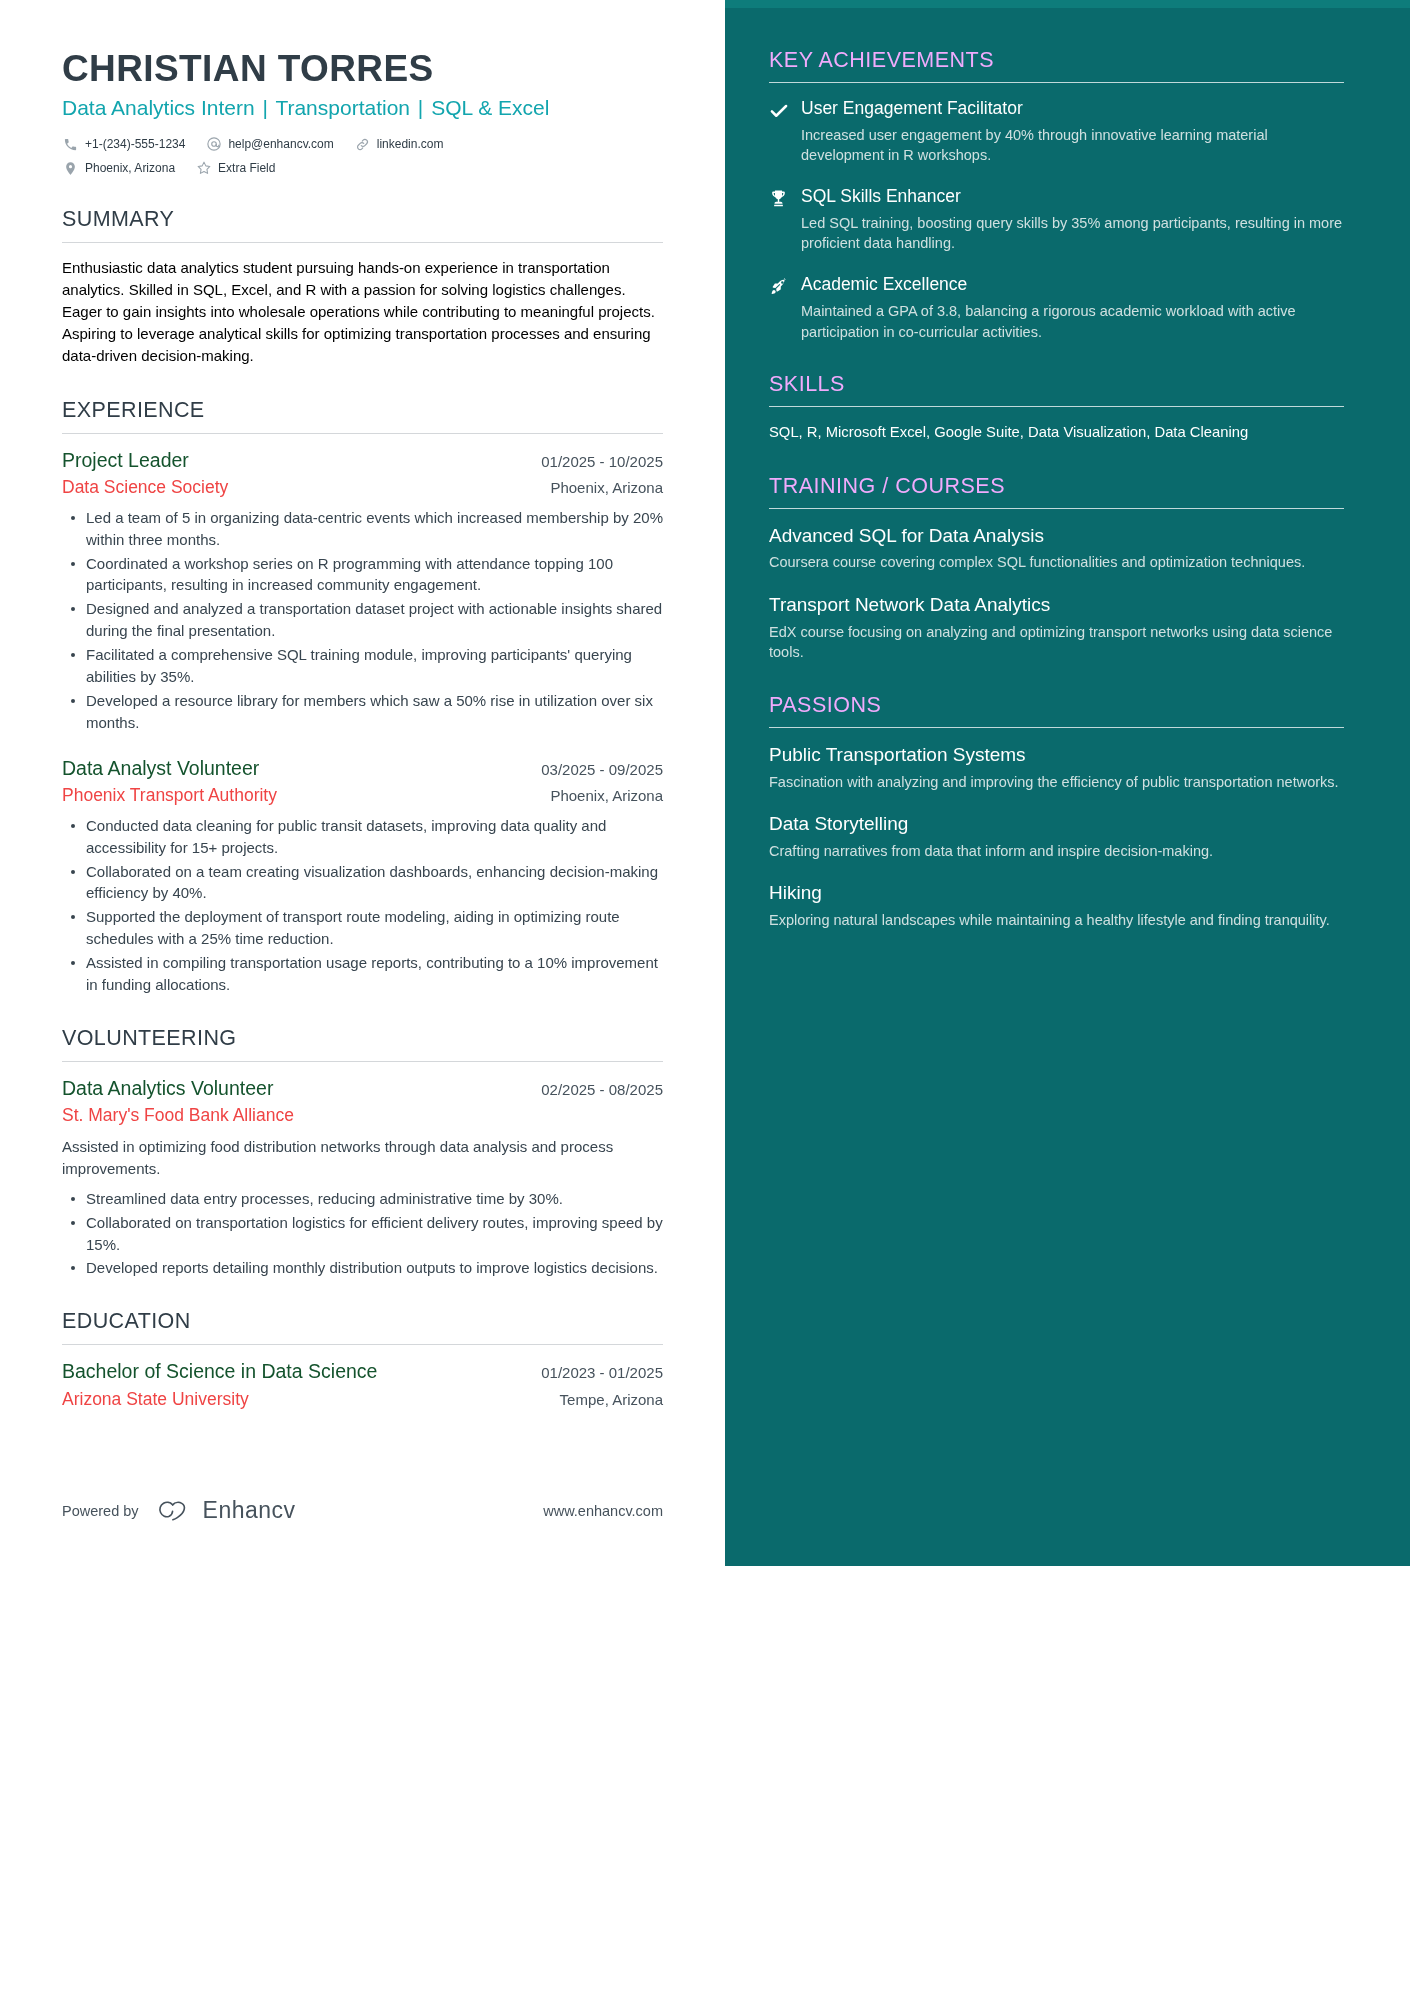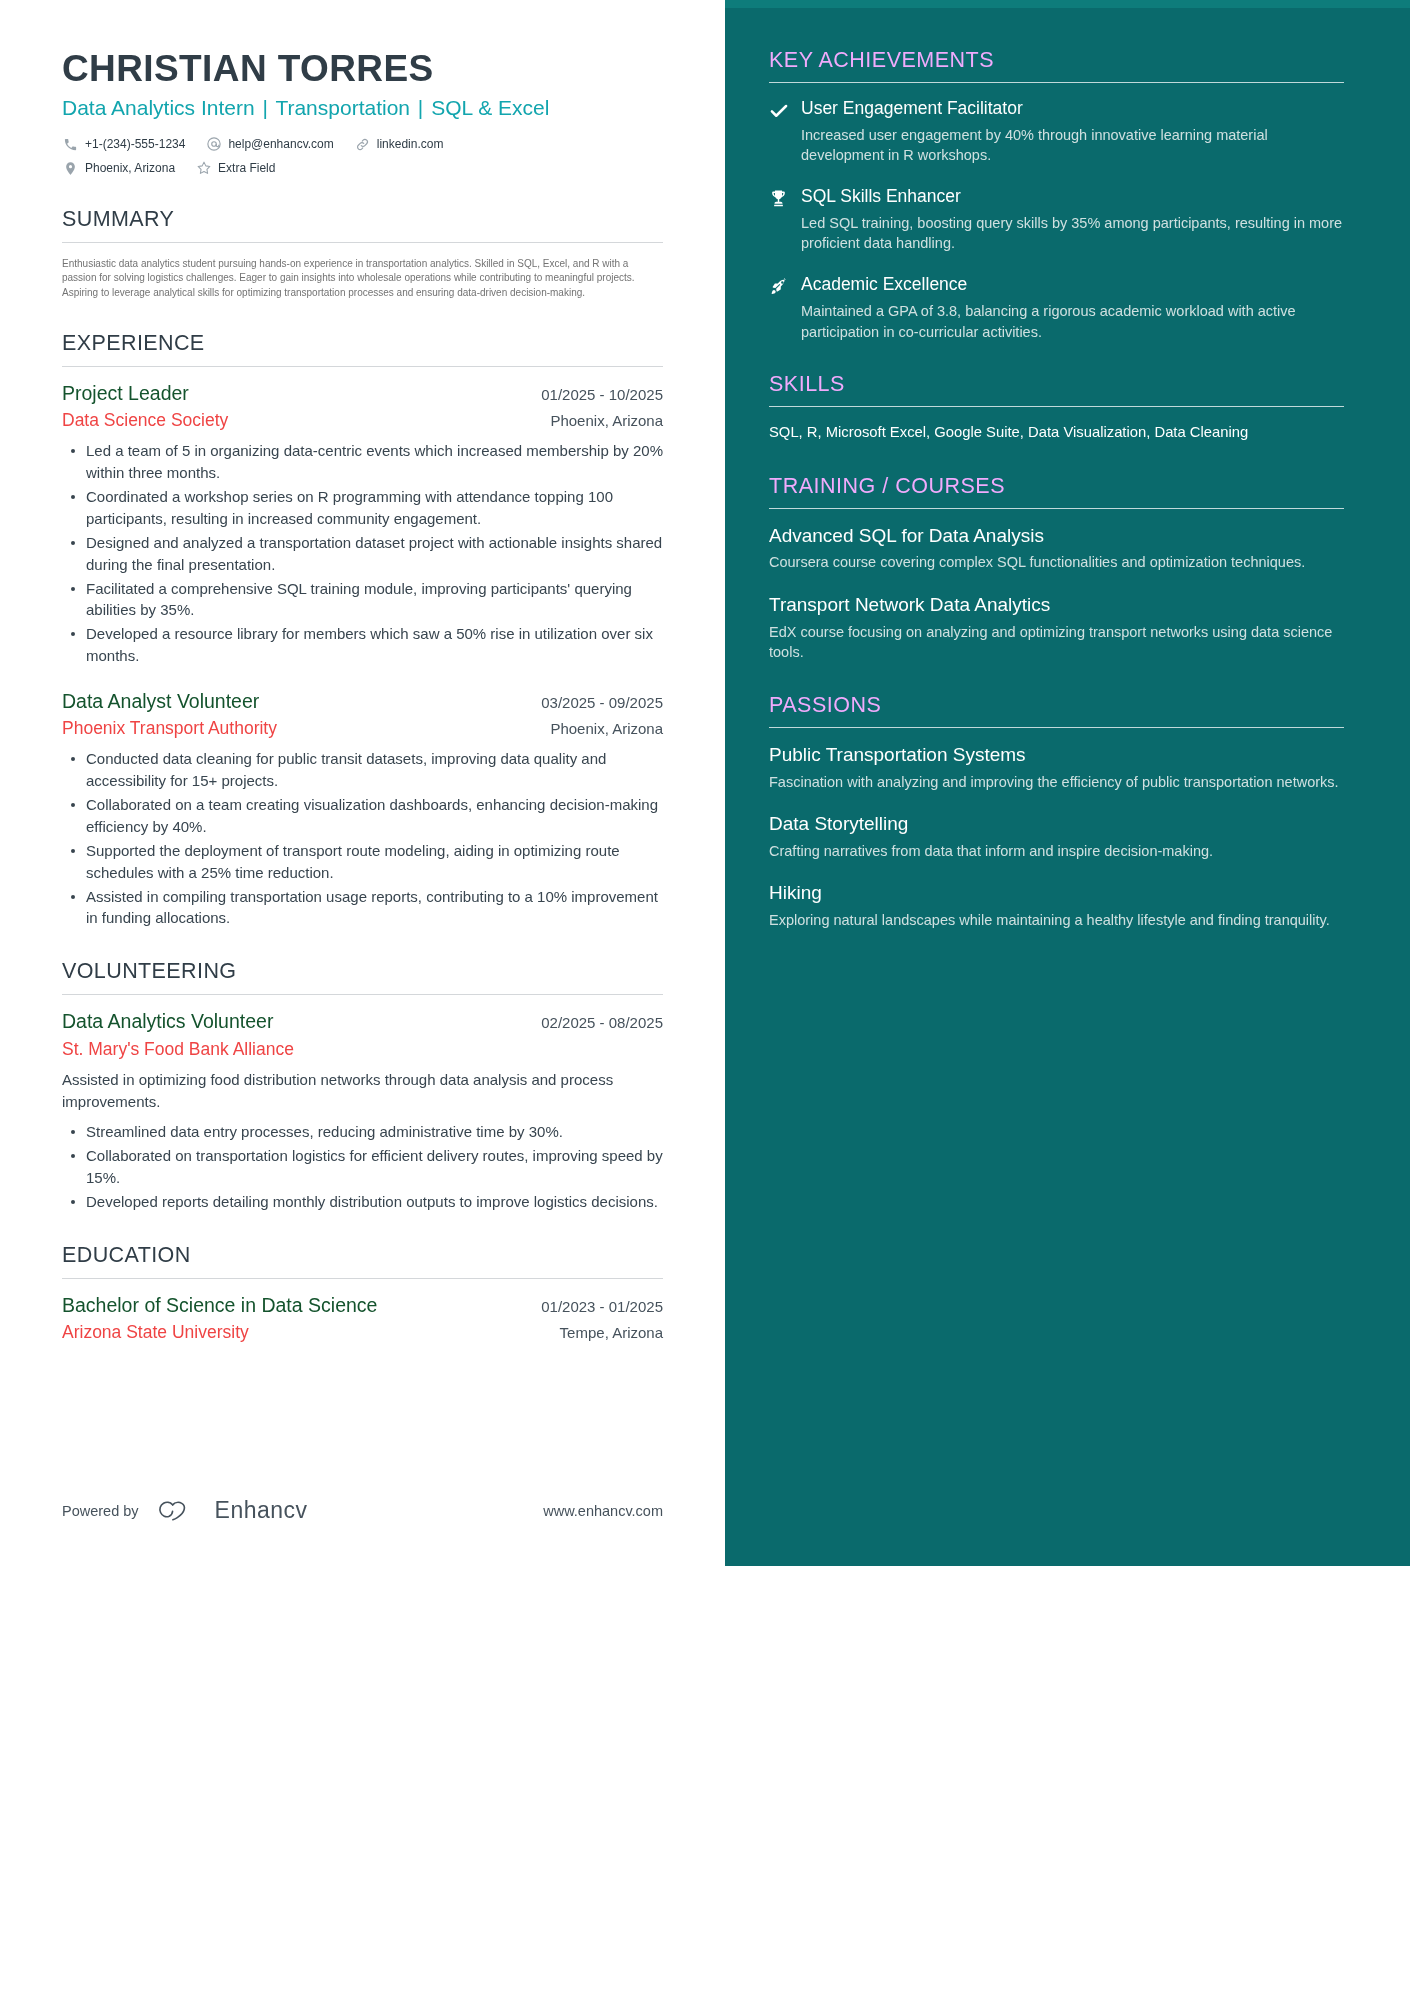--- a/index.html
+++ b/index.html
@@ -80,23 +80,23 @@
     font-weight: normal;
     padding-bottom: 10px;
   }
   .section-rule {
     height: 1px;
     background: #d4d7da;
     width: 100%;
     margin-bottom: 14px;
   }
   .summary-text {
-    font-size: 10px;
+    font-size: 15px;
     line-height: 1.48;
-    color: #737373;
+    color: #000000;
   }
 
   .entry { margin-top: 4px; margin-bottom: 22px; }
   .entry:last-child { margin-bottom: 0; }
   .entry-row {
     display: flex;
     justify-content: space-between;
     align-items: baseline;
     gap: 16px;
   }
@@ -175,21 +175,21 @@
     align-items: center;
     gap: 12px;
   }
   .powered-label {
     font-size: 14.5px;
     color: #46525c;
   }
   .brand {
     display: flex;
     align-items: center;
-    gap: 18px;
+    gap: 6px;
   }
   .brand-name {
     font-size: 23px;
     color: #46525c;
     letter-spacing: 0.5px;
   }
   .footer-url {
     font-size: 14.5px;
     color: #46525c;
   }

